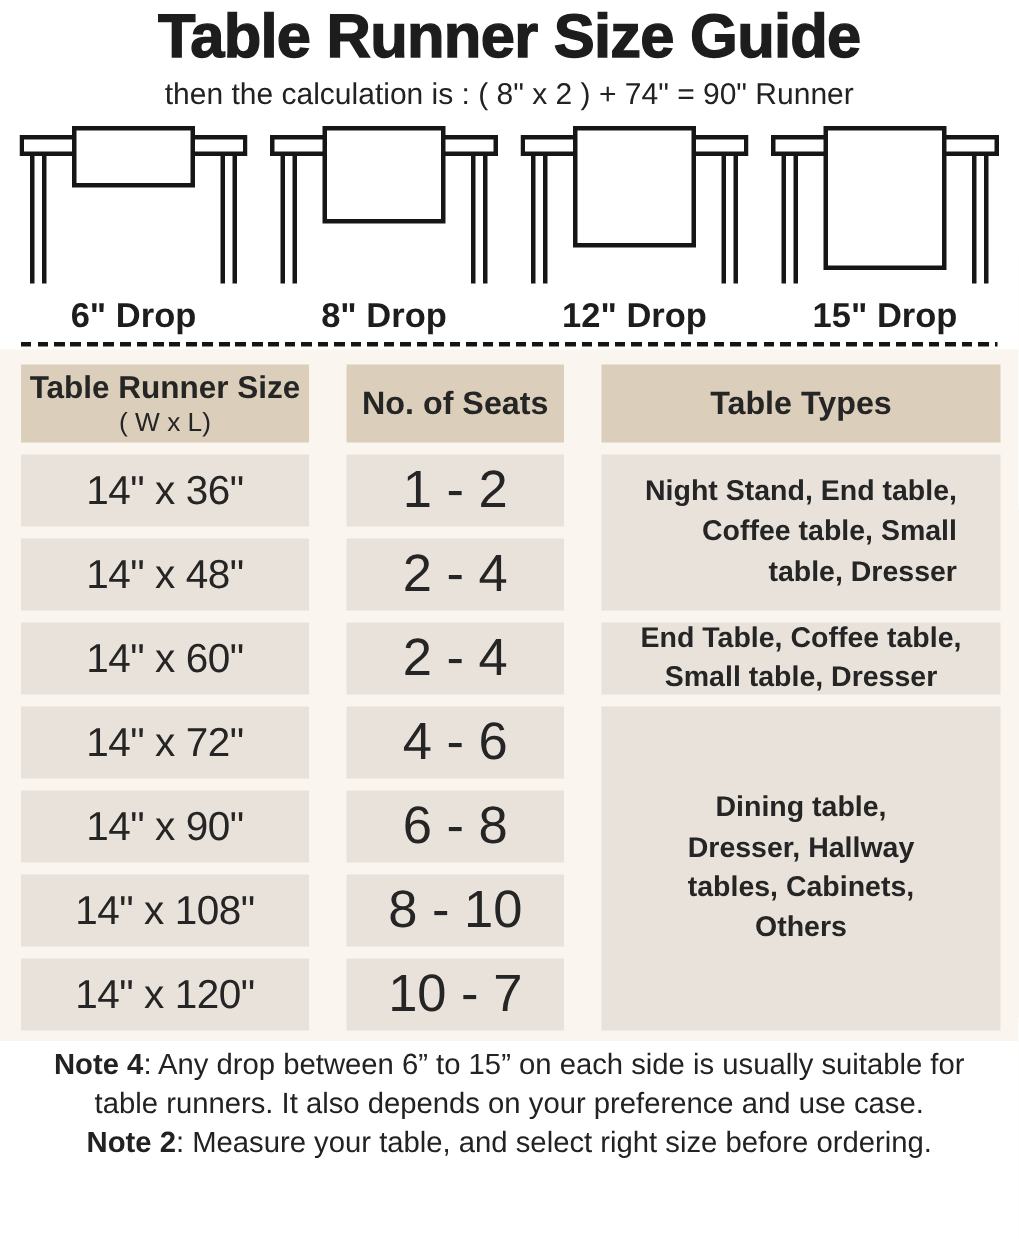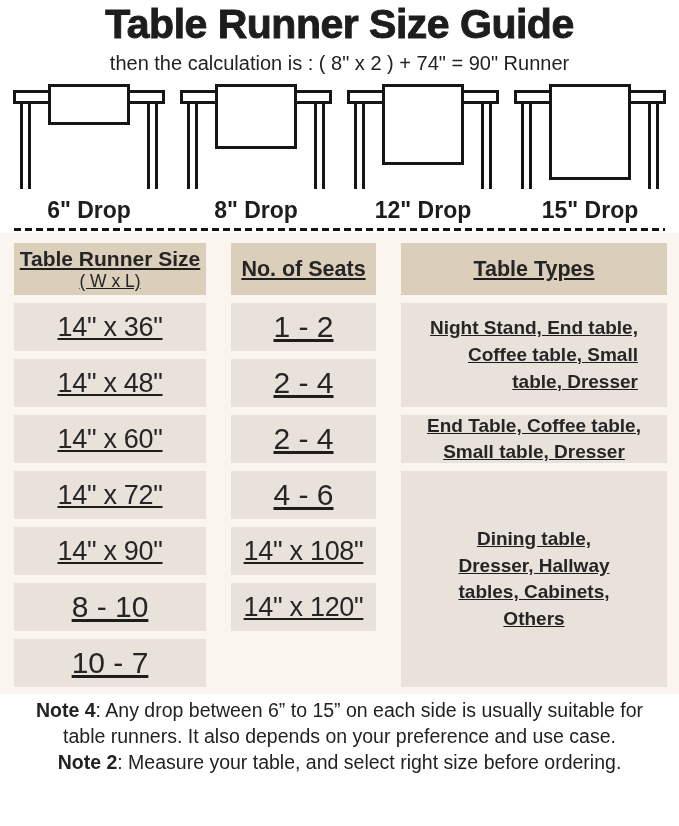--- a/index.html
+++ b/index.html
@@ -41,39 +41,38 @@
   .dashed{
     height:3px;margin:4px 14px 0 14px;
     background:repeating-linear-gradient(90deg,#151515 0 7px,transparent 7px 11px);
   }
 
   
   .panel{
     background:var(--panel);
     margin-top:2px;
     padding:10px 0 7px 14px;
-    text-decoration:underline;
   }
   .grid{
     display:grid;
     grid-template-columns:192px 145px 266px;
     grid-template-rows:52px repeat(7,48px);
     column-gap:25px;row-gap:8px;
   }
   .cell{
     background:var(--cell);
     display:flex;align-items:center;justify-content:center;
     text-align:center;color:#252525;
   }
   .cell.header{background:var(--tan);flex-direction:column;line-height:1.15;}
   .h-main{font-size:21px;font-weight:700;}
   .h-sub{font-size:17.5px;font-weight:400;}
   .h-single{font-size:21.5px;font-weight:700;}
   .size-cell{font-size:27px;letter-spacing:-0.3px;}
-  .seats-cell{font-size:30px;}
+  .seats-cell{font-size:35px;}
   .types-cell{
     font-size:19px;font-weight:700;line-height:1.4;white-space:pre-line;
   }
   .col3{grid-column:3;}
   .span2{grid-row:2 / span 2;text-align:right;}
   .row4{grid-row:4;}
   .span4{grid-row:5 / span 4;}
 
   
   .notes{margin-top:4px;text-align:center;font-size:19.5px;color:#222;}
@@ -155,20 +154,21 @@
 Small table, Dresser</div>
 
       <div class="cell size-cell">14" x 72"</div>
       <div class="cell seats-cell">4 - 6</div>
       <div class="cell types-cell col3 span4">Dining table,
 Dresser, Hallway
 tables, Cabinets,
 Others</div>
 
       <div class="cell size-cell">14" x 90"</div>
+      <div class="cell seats-cell">6 - 8</div>
 
       <div class="cell size-cell">14" x 108"</div>
       <div class="cell seats-cell">8 - 10</div>
 
       <div class="cell size-cell">14" x 120"</div>
       <div class="cell seats-cell">10 - 7</div>
 
     </div>
   </div>
 

